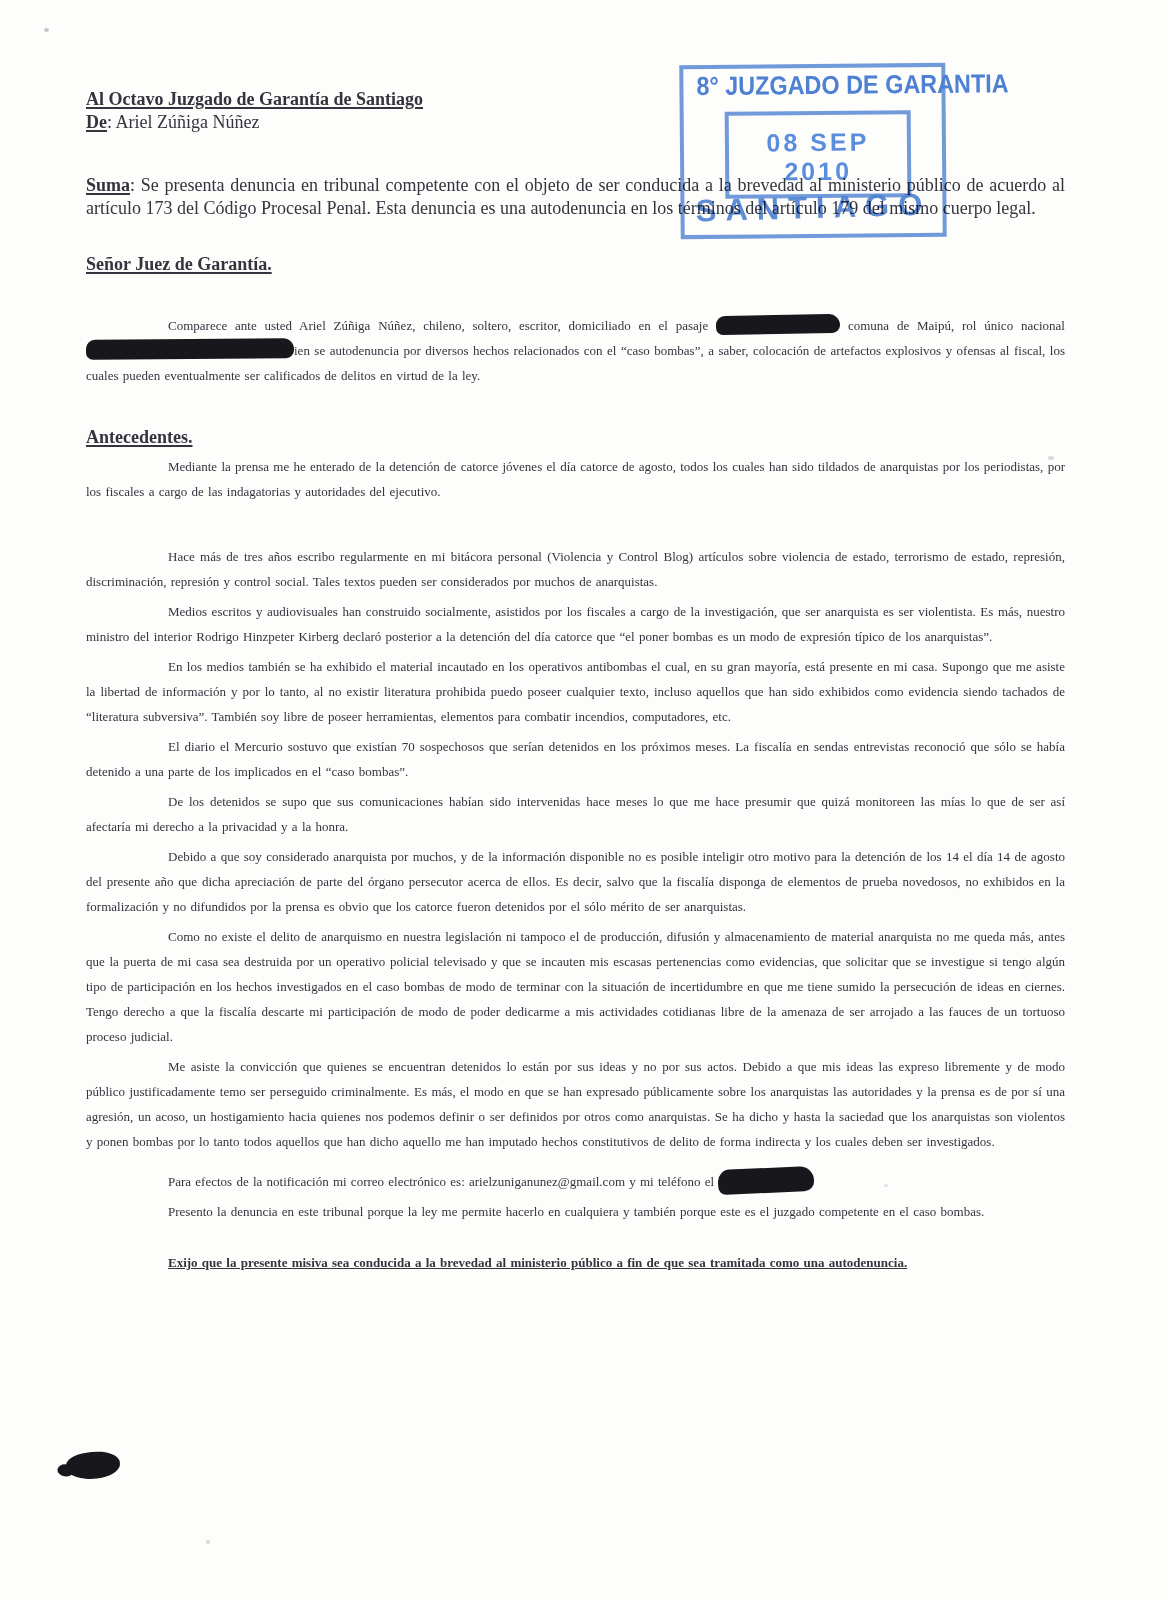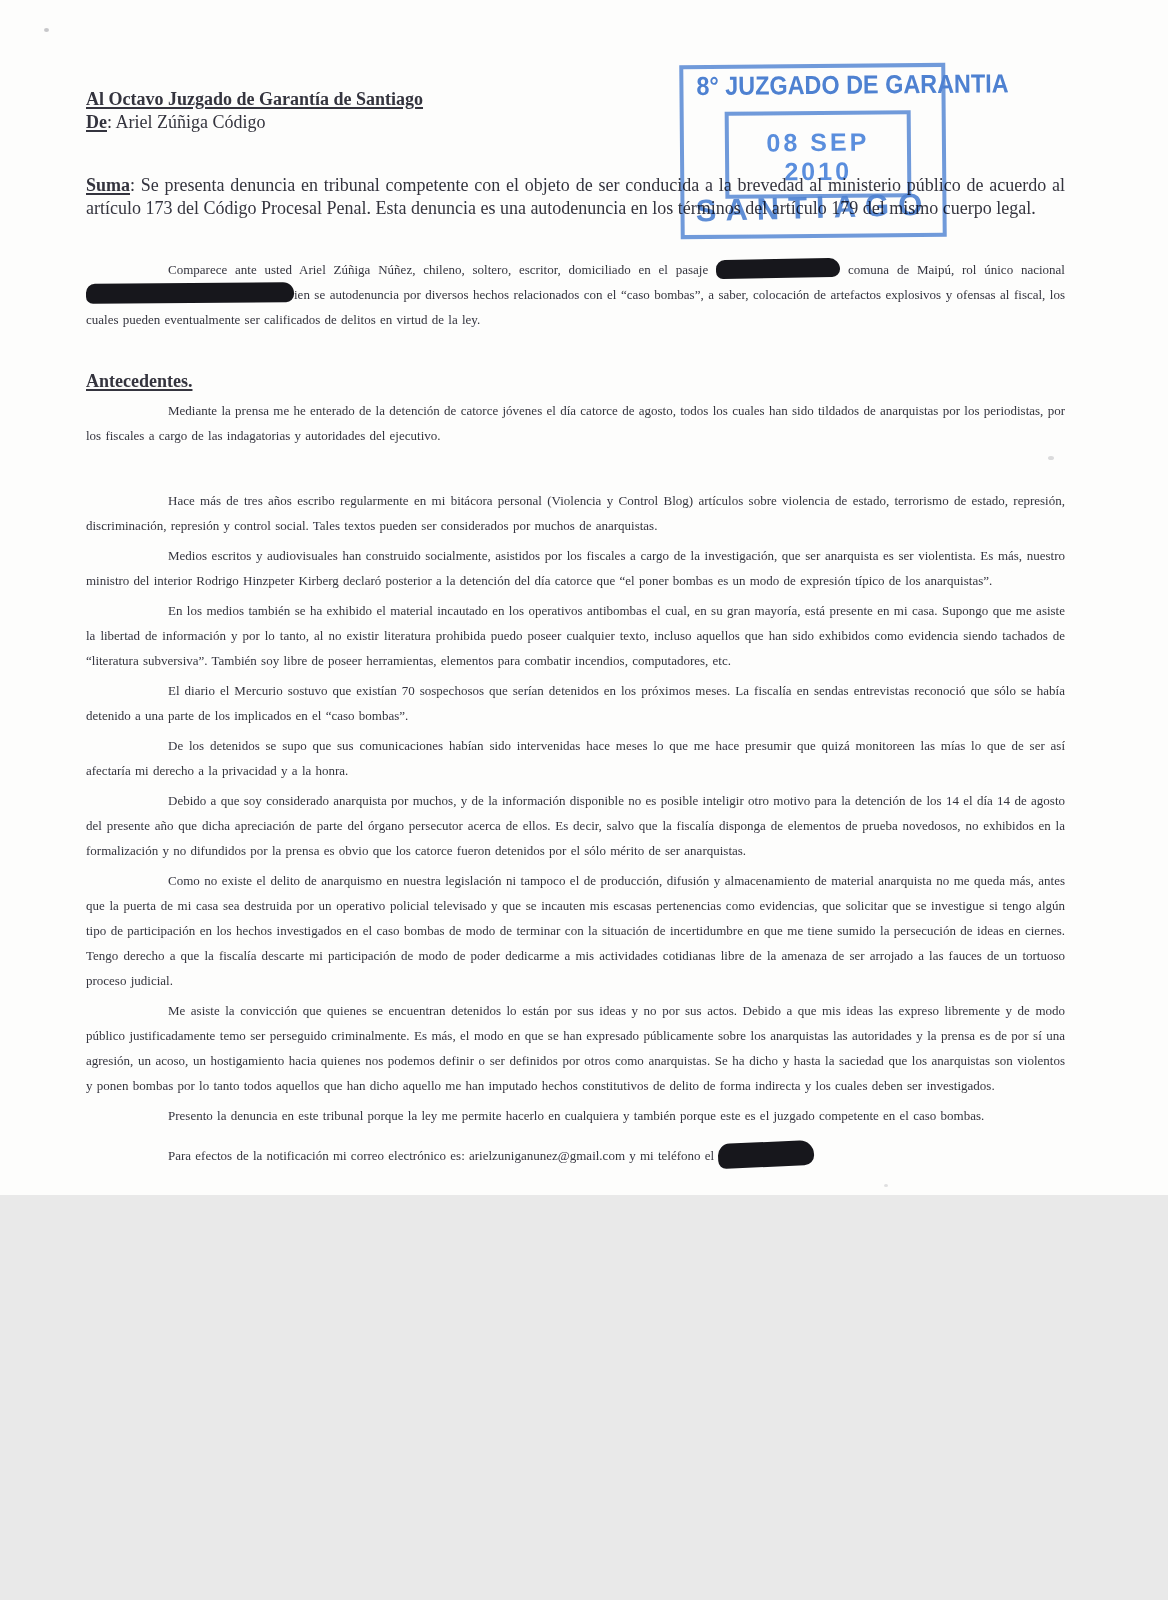--- a/index.html
+++ b/index.html
@@ -1,17 +1,17 @@
 <!DOCTYPE html>
 <html><head>
 <meta charset="utf-8">
 <style>
   html,body { margin:0; padding:0; background:#e9e9e9; }
   .page {
-    position:relative; width:1168px; height:1195px; margin:0 auto;
+    position:relative; width:1168px; height:1600px; margin:0 auto;
     background:#fdfdfc; overflow:hidden;
     font-family:"Liberation Serif", serif; color:#34343e;
   }
   .content { position:absolute; left:86px; top:88px; width:979px; }
 
   .hline { font-size:18px; line-height:23px; margin:0; }
   .b { font-weight:bold; }
   .u { text-decoration:underline; text-underline-offset:2px; text-decoration-thickness:1.5px; }
   .just { text-align:justify;margin-top:40px; }
 
@@ -63,42 +63,43 @@
 </style>
 </head>
 <body>
 
 <div class="page">
 
   <div class="content">
 
     <p class="hline b u">Al Octavo Juzgado de Garantía de Santiago</p>
 
-    <p class="hline"><span class="b u">De</span><span>: Ariel Zúñiga Código</span></p>
+    <p class="hline"><span class="b u">De</span><span>: Ariel Zúñiga Núñez</span></p>
 
 
     <p class="hline just"><span class="b u">Suma</span><span>: Se presenta denuncia en tribunal competente con el objeto de ser conducida a la brevedad al ministerio público de acuerdo al artículo 173 del Código Procesal Penal. Esta denuncia es una autodenuncia en los términos del artículo 179 del mismo cuerpo legal.</span></p>
 
+    <p class="heading mt-salutation">Señor Juez de Garantía.</p>
 
     <p class="para comparece"><span>Comparece ante usted Ariel Zúñiga Núñez, chileno, soltero, escritor, domiciliado en el pasaje </span><span class="redact r-address"></span><span> comuna de Maipú, rol único nacional </span><span class="redact r-id"></span><span>ien se autodenuncia por diversos hechos relacionados con el “caso bombas”, a saber, colocación de artefactos explosivos y ofensas al fiscal, los cuales pueden eventualmente ser calificados de delitos en virtud de la ley.</span></p>
 
     <p class="heading mt-antecedentes">Antecedentes.</p>
 
     <p class="para">Mediante la prensa me he enterado de la detención de catorce jóvenes el día catorce de agosto, todos los cuales han sido tildados de anarquistas por los periodistas, por los fiscales a cargo de las indagatorias y autoridades del ejecutivo.</p>
     <p class="para first-after-heading">Hace más de tres años escribo regularmente en mi bitácora personal (Violencia y Control Blog) artículos sobre violencia de estado, terrorismo de estado, represión, discriminación, represión y control social. Tales textos pueden ser considerados por muchos de anarquistas.</p>
     <p class="para">Medios escritos y audiovisuales han construido socialmente, asistidos por los fiscales a cargo de la investigación, que ser anarquista es ser violentista. Es más, nuestro ministro del interior Rodrigo Hinzpeter Kirberg declaró posterior a la detención del día catorce que “el poner bombas es un modo de expresión típico de los anarquistas”.</p>
     <p class="para">En los medios también se ha exhibido el material incautado en los operativos antibombas el cual, en su gran mayoría, está presente en mi casa. Supongo que me asiste la libertad de información y por lo tanto, al no existir literatura prohibida puedo poseer cualquier texto, incluso aquellos que han sido exhibidos como evidencia siendo tachados de “literatura subversiva”. También soy libre de poseer herramientas, elementos para combatir incendios, computadores, etc.</p>
     <p class="para">El diario el Mercurio sostuvo que existían 70 sospechosos que serían detenidos en los próximos meses. La fiscalía en sendas entrevistas reconoció que sólo se había detenido a una parte de los implicados en el “caso bombas”.</p>
     <p class="para">De los detenidos se supo que sus comunicaciones habían sido intervenidas hace meses lo que me hace presumir que quizá monitoreen las mías lo que de ser así afectaría mi derecho a la privacidad y a la honra.</p>
     <p class="para">Debido a que soy considerado anarquista por muchos, y de la información disponible no es posible inteligir otro motivo para la detención de los 14 el día 14 de agosto del presente año que dicha apreciación de parte del órgano persecutor acerca de ellos. Es decir, salvo que la fiscalía disponga de elementos de prueba novedosos, no exhibidos en la formalización y no difundidos por la prensa es obvio que los catorce fueron detenidos por el sólo mérito de ser anarquistas.</p>
     <p class="para">Como no existe el delito de anarquismo en nuestra legislación ni tampoco el de producción, difusión y almacenamiento de material anarquista no me queda más, antes que la puerta de mi casa sea destruida por un operativo policial televisado y que se incauten mis escasas pertenencias como evidencias, que solicitar que se investigue si tengo algún tipo de participación en los hechos investigados en el caso bombas de modo de terminar con la situación de incertidumbre en que me tiene sumido la persecución de ideas en ciernes. Tengo derecho a que la fiscalía descarte mi participación de modo de poder dedicarme a mis actividades cotidianas libre de la amenaza de ser arrojado a las fauces de un tortuoso proceso judicial.</p>
     <p class="para">Me asiste la convicción que quienes se encuentran detenidos lo están por sus ideas y no por sus actos. Debido a que mis ideas las expreso libremente y de modo público justificadamente temo ser perseguido criminalmente. Es más, el modo en que se han expresado públicamente sobre los anarquistas las autoridades y la prensa es de por sí una agresión, un acoso, un hostigamiento hacia quienes nos podemos definir o ser definidos por otros como anarquistas. Se ha dicho y hasta la saciedad que los anarquistas son violentos y ponen bombas por lo tanto todos aquellos que han dicho aquello me han imputado hechos constitutivos de delito de forma indirecta y los cuales deben ser investigados.</p>
+    <p class="para notif"><span>Para efectos de la notificación mi correo electrónico es: arielzuniganunez@gmail.com  y mi teléfono el </span><span class="redact r-phone"></span></p>
+
     <p class="para">Presento la denuncia en este tribunal porque la ley me permite hacerlo en cualquiera y también porque este es el juzgado competente en el caso bombas.</p>
-
-    <p class="para notif"><span>Para efectos de la notificación mi correo electrónico es: arielzuniganunez@gmail.com  y mi teléfono el </span><span class="redact r-phone"></span></p>
 
     <p class="para closing">Exijo que la presente misiva sea conducida a la brevedad al ministerio público a fin de que sea tramitada como una autodenuncia.</p>
 
   </div>
 
   <div class="stamp">
     <div class="stamp-court">8° JUZGADO DE GARANTIA</div>
     <div class="stamp-datebox">
       <div class="stamp-date">08 SEP 2010</div>
     </div>

